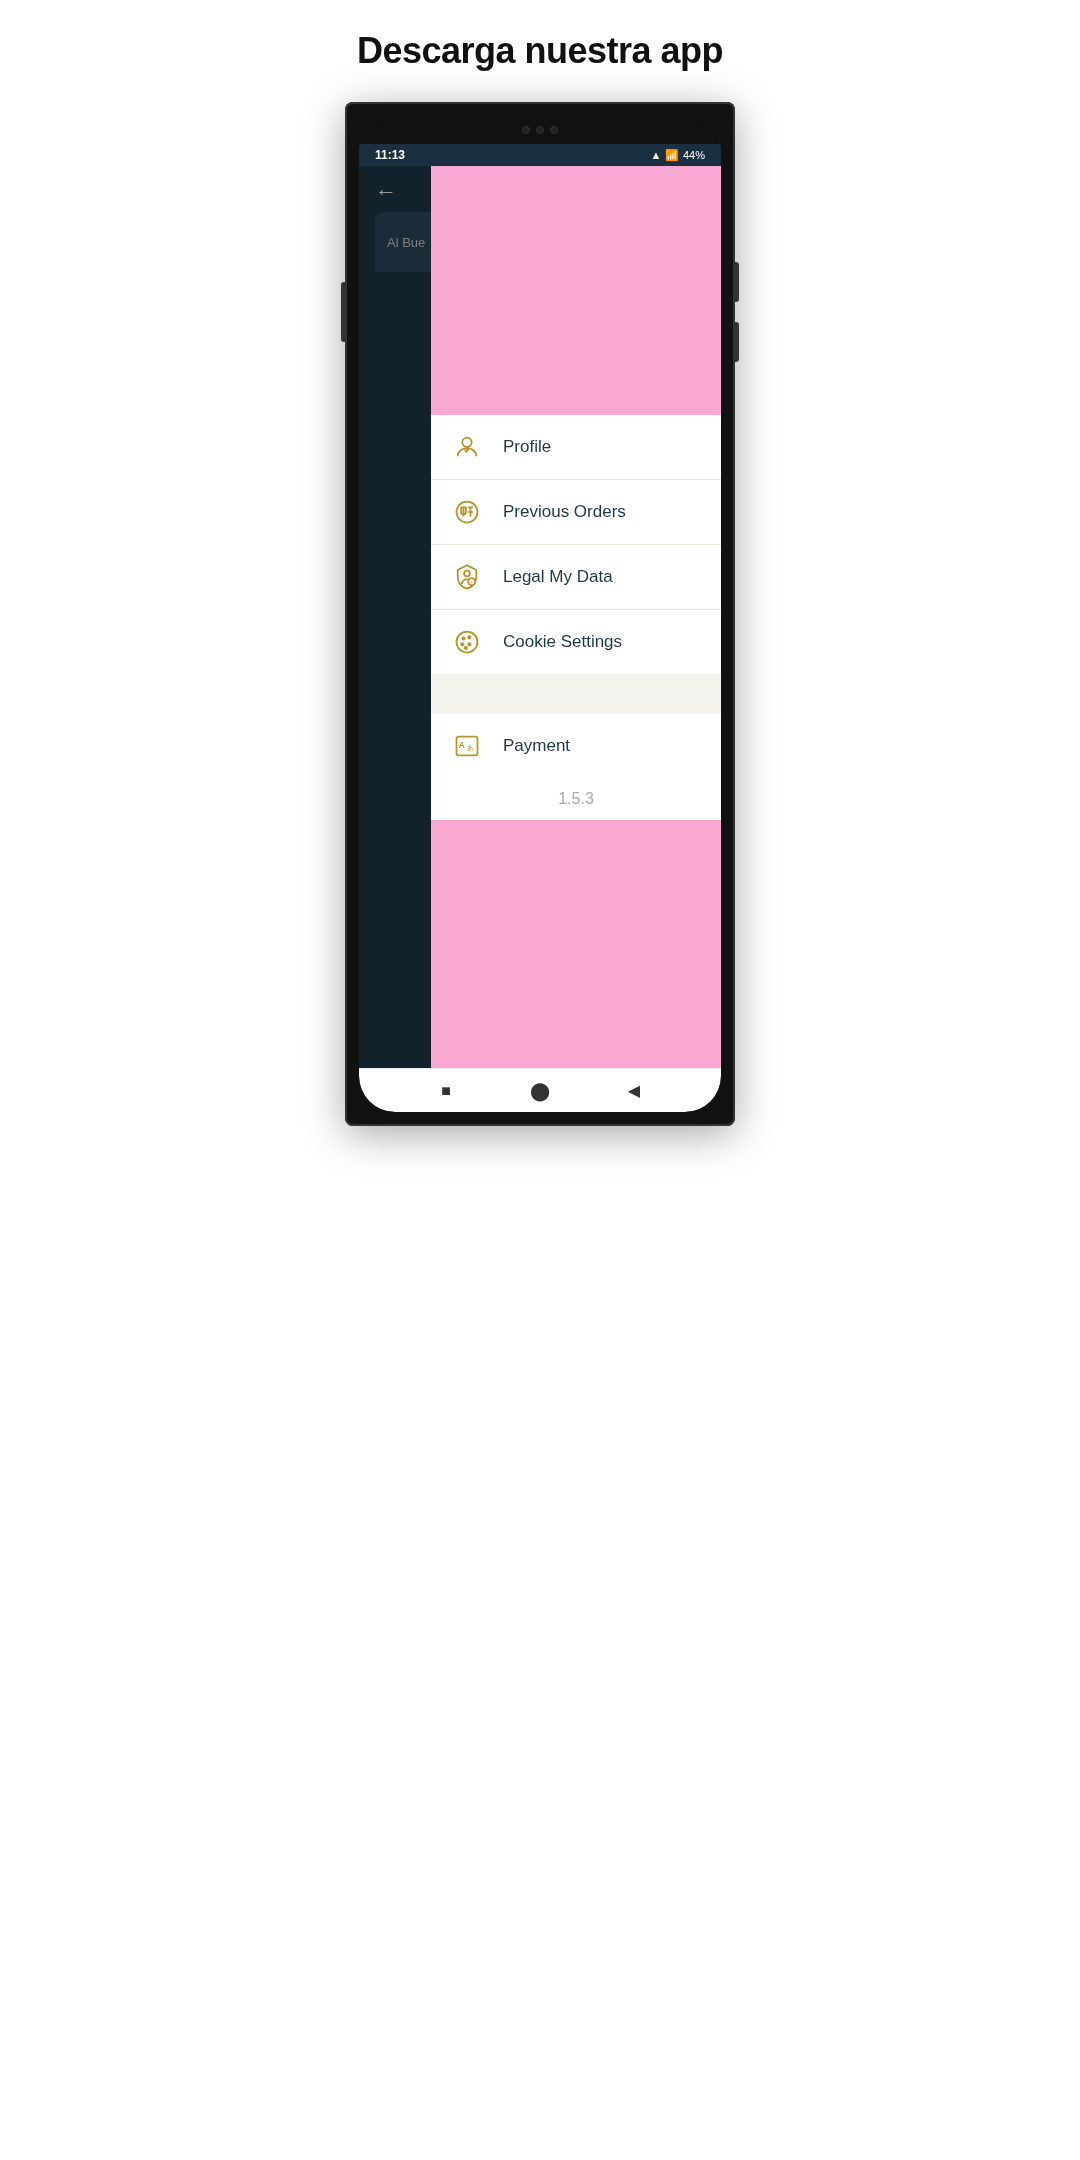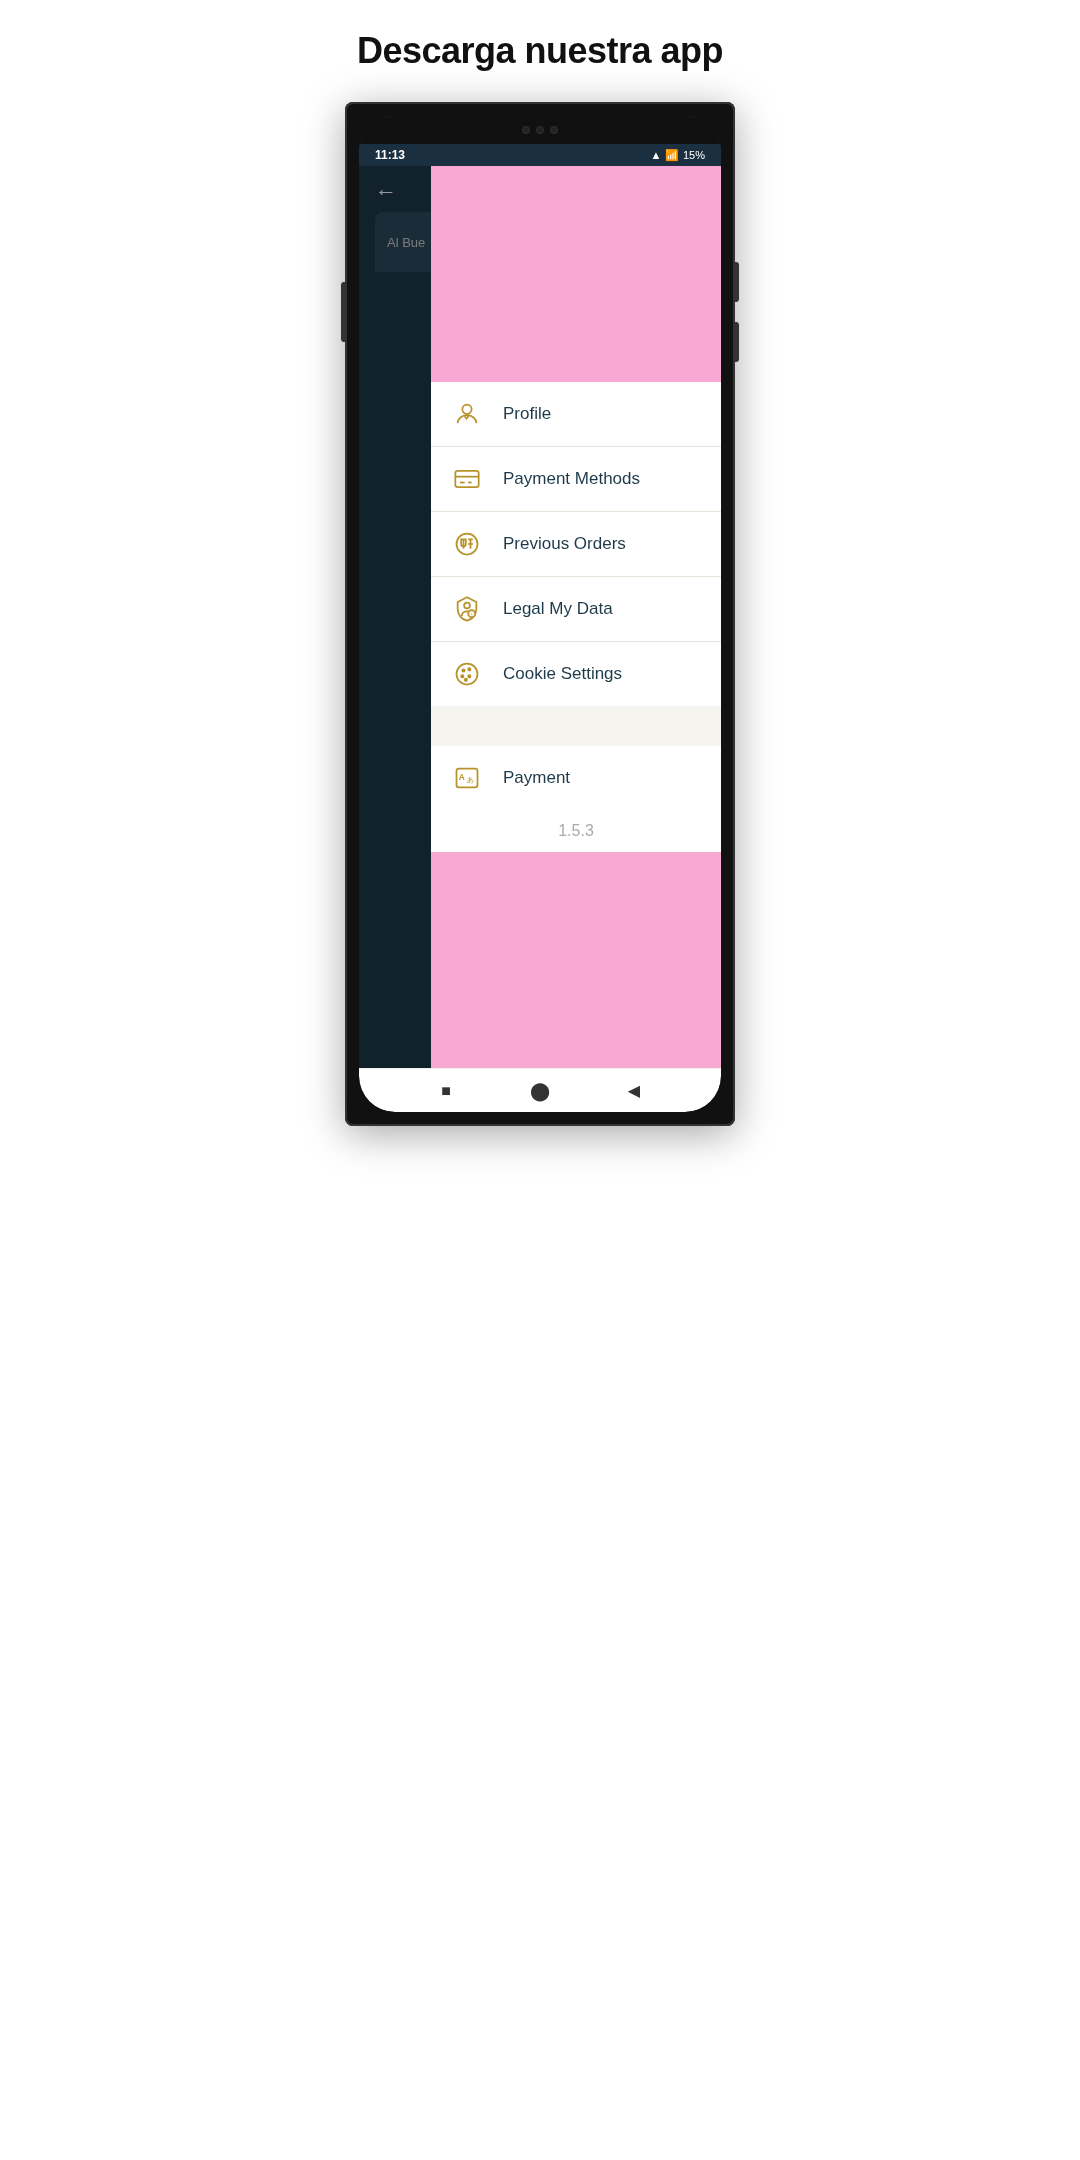--- a/index.html
+++ b/index.html
@@ -247,21 +247,21 @@
         <div class="camera-dot"></div>
         <div class="camera-dot"></div>
       </div>
     </div>
 
     <div class="status-bar">
       <span class="status-time">11:13</span>
       <div class="status-icons">
         <span>▲</span>
         <span>📶</span>
-        <span>15%</span>
+        <span>44%</span>
       </div>
     </div>
 
     <div class="app-bg">
       <div class="top-nav">
         <span class="back-btn">←</span>
       </div>
       <div class="restaurant-bg">
         <span>Al Bue</span>
       </div>
@@ -276,31 +276,20 @@
               <div class="menu-icon">
                 <svg viewBox="0 0 24 24" fill="none" stroke="#b8922a" stroke-width="1.5">
                   <circle cx="12" cy="8" r="4"></circle>
                   <path d="M4 20c0-4 3.6-7 8-7s8 3 8 7"></path>
                   <path d="M10 14l1.5 2 2.5-3"></path>
                 </svg>
               </div>
               <span class="menu-label">Profile</span>
             </div>
 
-            <div class="menu-item">
-              <div class="menu-icon">
-                <svg viewBox="0 0 24 24" fill="none" stroke="#b8922a" stroke-width="1.5">
-                  <rect x="2" y="5" width="20" height="14" rx="2"></rect>
-                  <line x1="2" y1="10" x2="22" y2="10"></line>
-                  <line x1="6" y1="15" x2="10" y2="15"></line>
-                  <line x1="13" y1="15" x2="16" y2="15"></line>
-                </svg>
-              </div>
-              <span class="menu-label">Payment Methods</span>
-            </div>
 
             <div class="menu-item">
               <div class="menu-icon">
                 <svg viewBox="0 0 24 24" fill="none" stroke="#b8922a" stroke-width="1.5">
                   <circle cx="12" cy="12" r="9"></circle>
                   <line x1="9" y1="8" x2="9" y2="16"></line>
                   <path d="M7 8h4v4a2 2 0 0 1-4 0z"></path>
                   <line x1="15" y1="8" x2="15" y2="16"></line>
                   <line x1="13" y1="8" x2="17" y2="8"></line>
                   <line x1="13" y1="12" x2="17" y2="12"></line>

